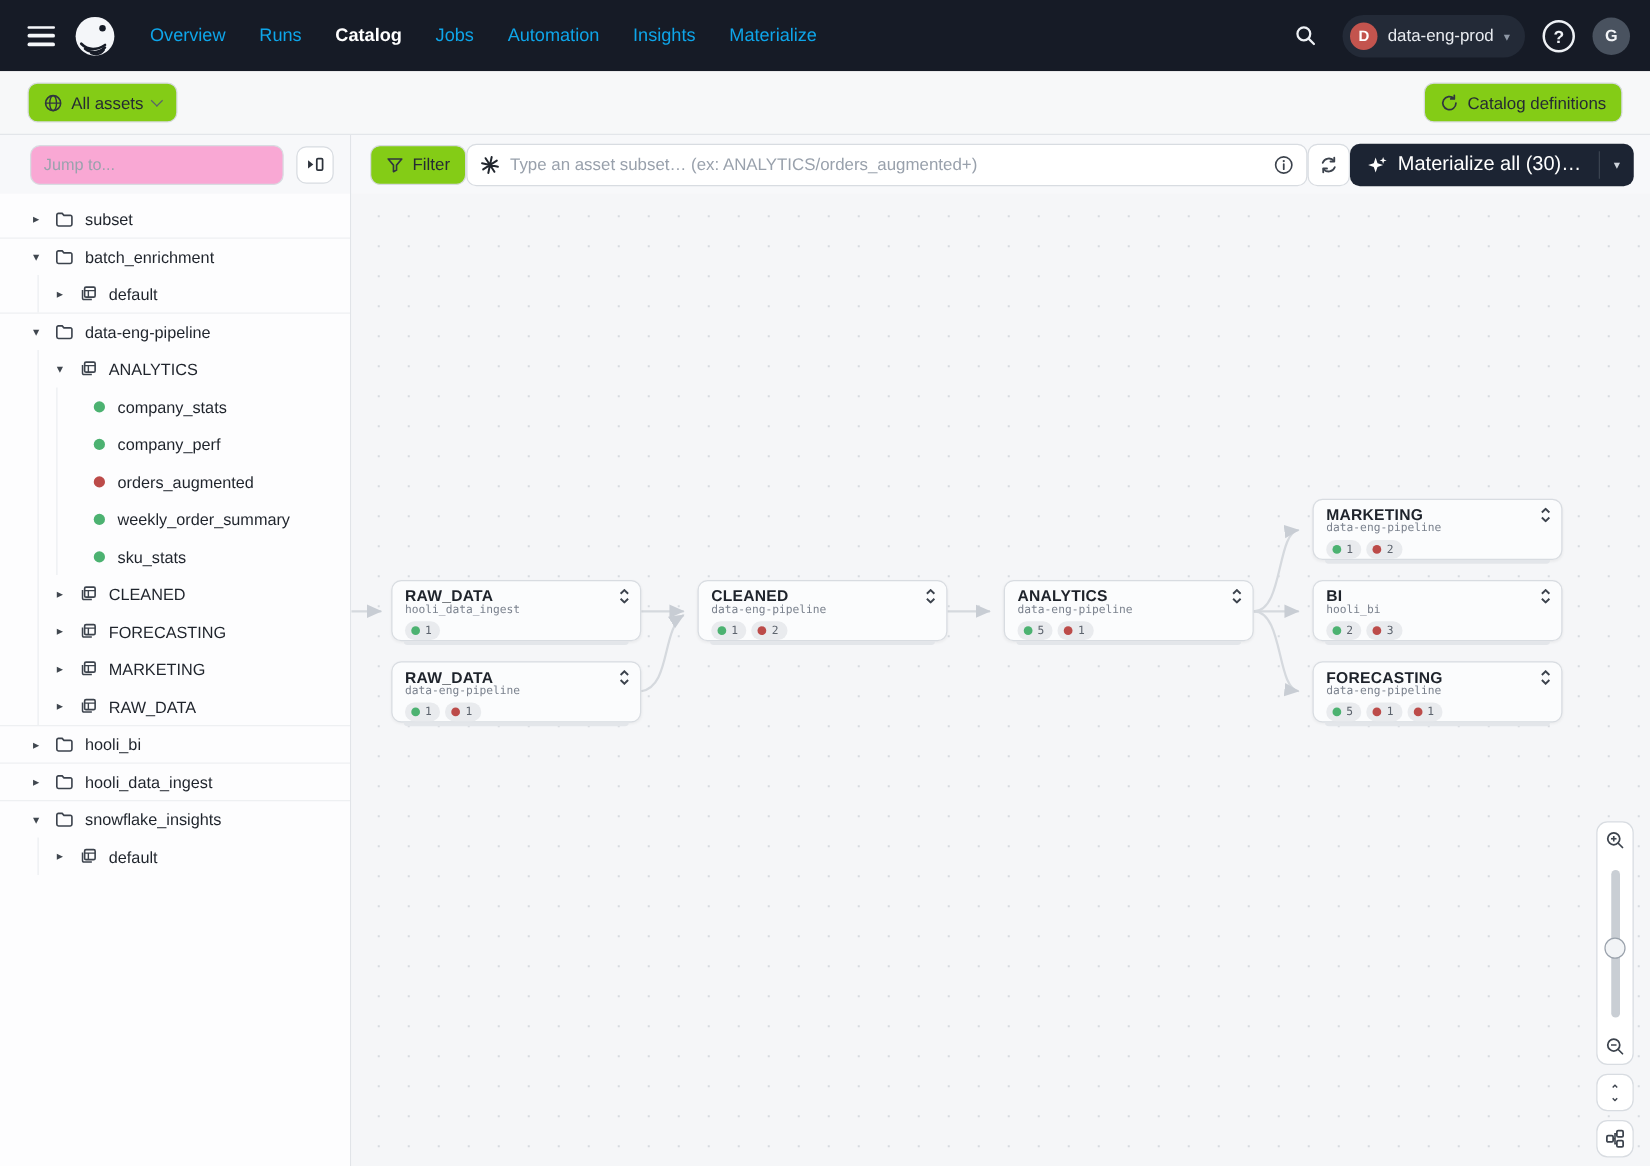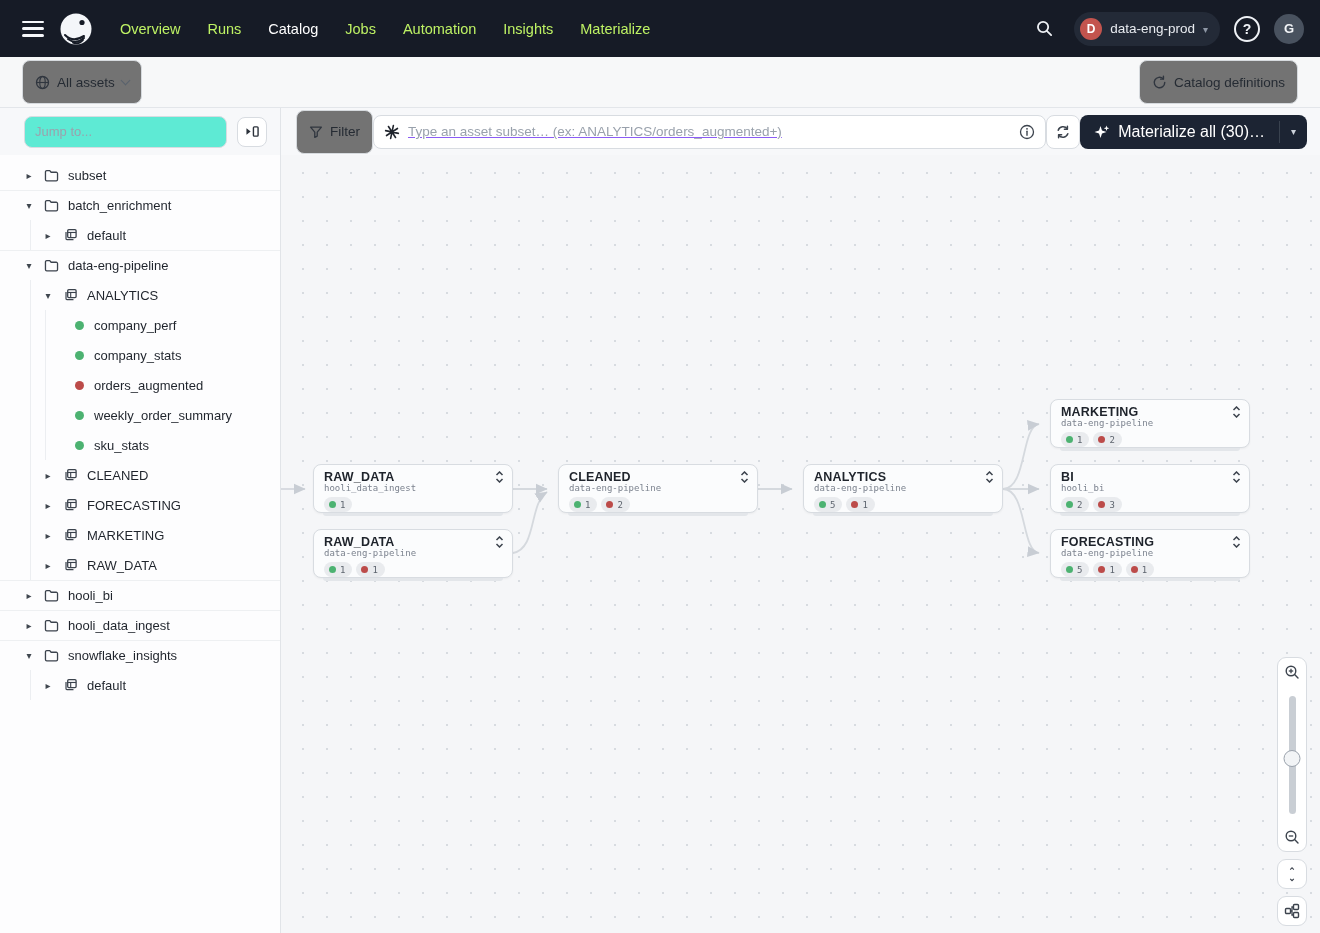--- a/index.html
+++ b/index.html
@@ -5,61 +5,61 @@
   * { margin:0; padding:0; box-sizing:border-box; }
   html,body { width:1320px; height:933px; overflow:hidden;
     font-family:"Liberation Sans", sans-serif; background:#f5f6f8; }
 
   
   .topnav { height:57px; background:#161b26; display:flex; align-items:center; padding:0 16px; }
   .hamburger { width:22px; height:16px; display:flex; flex-direction:column; justify-content:space-between; cursor:pointer; margin:0 14px 0 6px;}
   .hamburger i { height:2.5px; background:#f5f7fa; border-radius:2px; }
   .logo { width:36px; height:36px; margin-right:26px; }
   .navlinks { display:flex; gap:27px; align-items:center; }
-  .navlinks a { color:#bef264; font-size:14.5px; text-decoration:none; cursor:pointer; }
-  .navlinks a.active { color:#ffffff; font-weight:400; }
+  .navlinks a { color:#0ea5e9; font-size:14.5px; text-decoration:none; cursor:pointer; }
+  .navlinks a.active { color:#ffffff; font-weight:700; }
   .nav-right { margin-left:auto; display:flex; align-items:center; gap:14px; }
   .icon-btn-dark { width:32px; height:32px; border-radius:50%; display:flex; align-items:center; justify-content:center; cursor:pointer; }
   .env-pill { height:34px; background:#232a37; border-radius:17px; display:flex; align-items:center; gap:8px; padding:0 12px 0 6px; cursor:pointer; }
   .env-badge { width:22px; height:22px; border-radius:50%; background:#c3544e; color:#fff; font-size:12px; font-weight:700; display:flex; align-items:center; justify-content:center; }
   .env-name { color:#e8ebf0; font-size:13.5px; }
   .env-caret { color:#8e97a5; font-size:10px; margin-top:2px;}
   .help-circle { width:26px; height:26px; border-radius:50%; border:2px solid #eef1f5; color:#eef1f5; font-size:14px; font-weight:700; display:flex; align-items:center; justify-content:center; cursor:pointer;}
   .avatar { width:30px; height:30px; border-radius:50%; background:#49525f; color:#f2f4f7; font-size:13px; font-weight:700; display:flex; align-items:center; justify-content:center; cursor:pointer;}
 
   
   .scopebar { height:51px; background:#f7f8f9; border-bottom:1px solid #e3e6ea; display:flex; align-items:center; justify-content:space-between; padding:0 22px; }
-  .btn { display:inline-flex; align-items:center; gap:7px; height:44px; background:#737373; border:1px solid #d6dade; border-radius:8px; padding:0 12px; font-size:13.5px; color:#252b33; cursor:pointer; }
+  .btn { display:inline-flex; align-items:center; gap:7px; height:32px; background:#84cc16; border:1px solid #d6dade; border-radius:8px; padding:0 12px; font-size:13.5px; color:#252b33; cursor:pointer; }
   .chev { width:7px; height:7px; border-right:1.6px solid #59626d; border-bottom:1.6px solid #59626d; transform:rotate(45deg); margin-top:-3px; }
 
   
   .content { display:flex; height:825px; }
   .sidebar { width:281px; background:#fdfdfe; border-right:1px solid #e1e4e8; display:flex; flex-direction:column; }
   .side-top { height:47px; background:#f7f8fa; display:flex; align-items:center; gap:10px; padding:0 13px 0 24px; }
-  .jump-input { flex:1; height:32px; border:1px solid #d8dce1; border-radius:8px; background:#5eead4; padding:0 10px; font-size:13px; color:#232930; }
+  .jump-input { flex:1; height:32px; border:1px solid #d8dce1; border-radius:8px; background:#f9a8d4; padding:0 10px; font-size:13px; color:#232930; }
   .jump-input::placeholder { color:#9aa2ad; }
   .sq-btn { width:30px; height:30px; border:1px solid #d8dce1; border-radius:8px; background:#fff; display:flex; align-items:center; justify-content:center; cursor:pointer; }
 
   
   .tree { flex:1; overflow:hidden; padding-top:5px; font-size:13px; color:#1f242c; }
   .trow { height:30px; display:flex; align-items:center; gap:9px; padding-left:24px; cursor:pointer; }
   .trow.sep { border-top:1px solid #eef0f2; }
   .children { border-left:1px solid #eceef1; margin-left:30px; }
   .children .trow { padding-left:12px; }
   .children .children { margin-left:14px; }
   .children .children .trow { padding-left:29px; }
   .caret { width:10px; color:#40474f; font-size:10px; text-align:center; flex:none; }
   .ticon { width:16px; height:16px; flex:none; display:flex; align-items:center; justify-content:center; }
   .adot { width:9px; height:9px; border-radius:50%; flex:none; margin-right:1px;}
 
   
   .main { flex:1; display:flex; flex-direction:column; position:relative; }
   .graph-toolbar { height:47px; background:#f7f8fa; display:flex; align-items:center; padding:0 13px 0 15px; }
   .subset-wrap { flex:1; height:34px; background:#fff; border:1px solid #d8dce1; border-radius:8px; display:flex; align-items:center; gap:8px; padding:0 10px; }
-  .subset-wrap input { flex:1; border:none; outline:none; font-size:13.5px; color:#8b5cf6; background:transparent;text-decoration:underline; }
+  .subset-wrap input { flex:1; border:none; outline:none; font-size:13.5px; color:#737373; background:transparent; }
   .subset-wrap input::placeholder { color:#99a1ac; }
   .materialize { height:34px; background:#1c2433; border-radius:8px; display:flex; align-items:stretch; color:#fff; cursor:pointer; overflow:hidden; }
   .mat-main { display:flex; align-items:center; gap:8px; padding:0 14px; font-size:16px; }
   .mat-split { width:1px; background:#39424f; margin:6px 0; }
   .mat-caret { display:flex; align-items:center; padding:0 11px; font-size:10px; color:#cdd3db;}
 
   
   .canvas { position:relative; flex:1; background:#f5f6f8;
     background-image:radial-gradient(#d7dbe0 1.1px, transparent 1.1px);
     background-size:24px 24px; background-position:10px 6px; }
@@ -211,25 +211,25 @@
                 <rect x="5" y="1.8" width="9" height="8.6" rx="1.2" stroke="#3c434d" stroke-width="1.4" fill="none"></rect>
                 <line x1="5" y1="4.8" x2="14" y2="4.8" stroke="#3c434d" stroke-width="1.2"></line>
                 <line x1="8.2" y1="4.8" x2="8.2" y2="10.4" stroke="#3c434d" stroke-width="1.2"></line>
               </svg>
             </span>
           <span>ANALYTICS</span>
         </div>
         <div class="children">
           <div class="trow">
             <i class="adot" style="background: rgb(76, 178, 113);"></i>
-            <span>company_perf</span>
+            <span>company_stats</span>
           </div>
           <div class="trow">
             <i class="adot" style="background: rgb(76, 178, 113);"></i>
-            <span>company_stats</span>
+            <span>company_perf</span>
           </div>
           <div class="trow">
             <i class="adot" style="background: rgb(188, 75, 73);"></i>
             <span>orders_augmented</span>
           </div>
           <div class="trow">
             <i class="adot" style="background: rgb(76, 178, 113);"></i>
             <span>weekly_order_summary</span>
           </div>
           <div class="trow">

